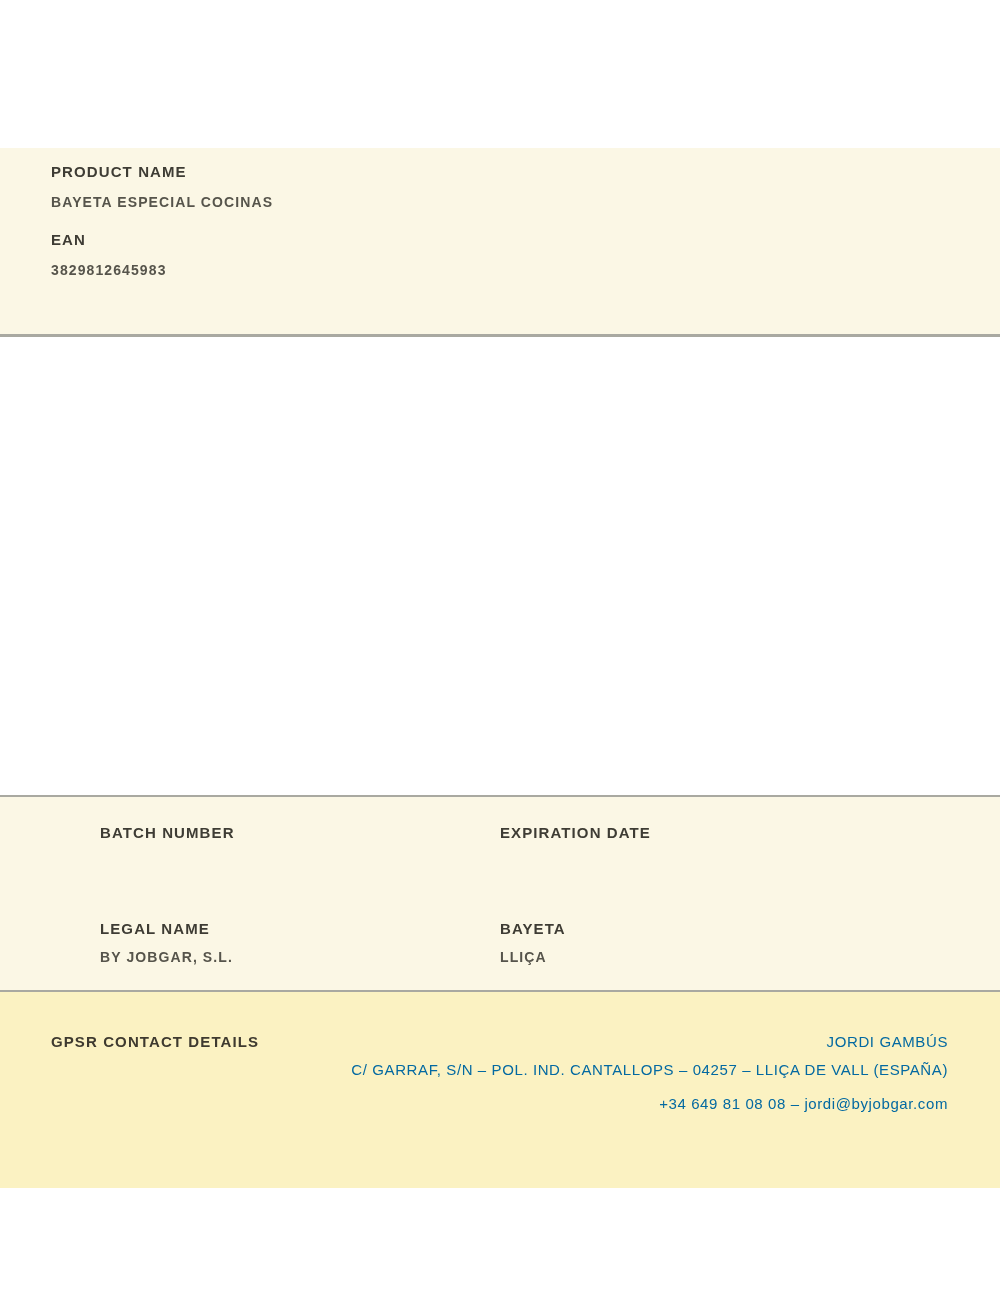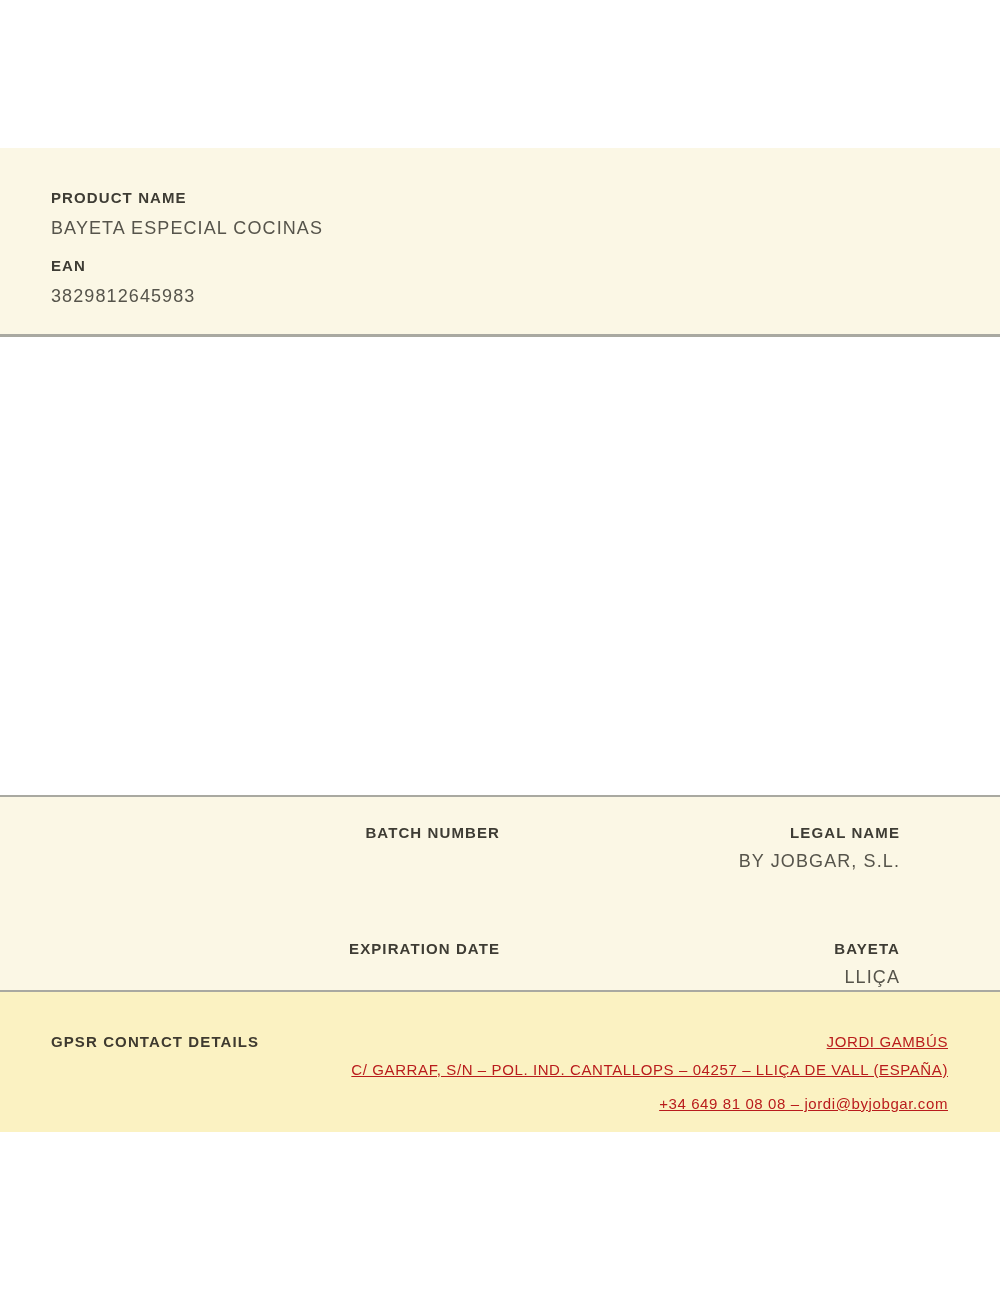--- a/index.html
+++ b/index.html
@@ -27,79 +27,78 @@
     box-sizing: border-box;
     width: 1000px;
   }
   .band.cream  { background: #FBF7E5; }
   .band.yellow { background: #FBF2C2; }
 
   
   .product-section {
     height: 189px;
     border-bottom: 3px solid #A9A9A1;
-    padding: 40px 51px 0 51px;
+    padding: 14px 51px 0 51px;
   }
   .field-label {
     font-size: 15px;
     font-weight: bold;
     letter-spacing: 1.1px;
     color: #3E3C34;
     line-height: 20px;
   }
   .field-value {
-    font-size: 18px;
-    font-weight: normal;
+    font-size: 14px;
+    font-weight: bold;
     letter-spacing: 1.1px;
     color: #56544B;
     line-height: 20px;
     margin-top: 10px;
   }
   .field-group + .field-group { margin-top: 18px; }
 
   
   .details-section {
     height: 197px;
     border-top: 2px solid #A9A9A1;
     border-bottom: 2px solid #A9A9A1;
     padding: 26px 100px 0 100px;
   }
   .details-grid {
     display: grid;
     grid-template-columns: 1fr 1fr;
     grid-row-gap: 68px;
-    text-align: right;
+    text-align: left;
   }
   .details-cell .field-value { margin-top: 8px; }
 
   
   .contact-section {
-    height: 140px;
+    height: 196px;
     padding: 36px 52px 0 51px;
   }
   .contact-row {
     display: flex;
     justify-content: space-between;
     align-items: flex-start;
   }
   .contact-label {
     font-size: 15px;
     font-weight: bold;
     letter-spacing: 1.1px;
     color: #3E3A2F;
     line-height: 28px;
     white-space: nowrap;
   }
   .contact-lines {
     text-align: right;
     font-size: 15px;
     letter-spacing: 0.6px;
-    color: #b91c1c;
+    color: #0369a1;
     line-height: 28px;
-    text-decoration: underline;
   }
   .contact-line-phone { margin-top: 6px; }
 </style>
 </head>
 <body>
 
 <div class="page">
 
   <div class="spacer-top"></div>
 
@@ -116,26 +115,26 @@
 
   <div class="spacer-middle"></div>
 
   <section class="band cream details-section">
     <div class="details-grid">
       <div class="details-cell">
         <div class="field-label">BATCH NUMBER</div>
         <div class="field-value"></div>
       </div>
       <div class="details-cell">
+        <div class="field-label">EXPIRATION DATE</div>
+        <div class="field-value"></div>
+      </div>
+      <div class="details-cell">
         <div class="field-label">LEGAL NAME</div>
         <div class="field-value">BY JOBGAR, S.L.</div>
-      </div>
-      <div class="details-cell">
-        <div class="field-label">EXPIRATION DATE</div>
-        <div class="field-value"></div>
       </div>
       <div class="details-cell">
         <div class="field-label">BAYETA</div>
         <div class="field-value">LLIÇA</div>
       </div>
     </div>
   </section>
 
   <section class="band yellow contact-section">
     <div class="contact-row">

